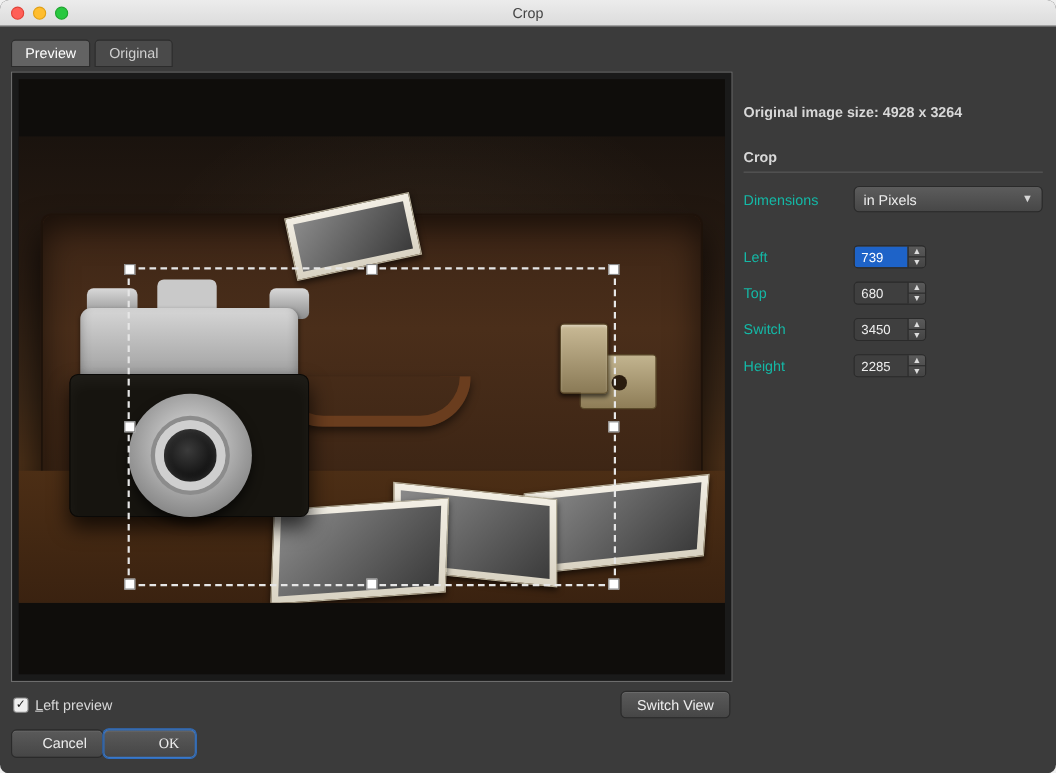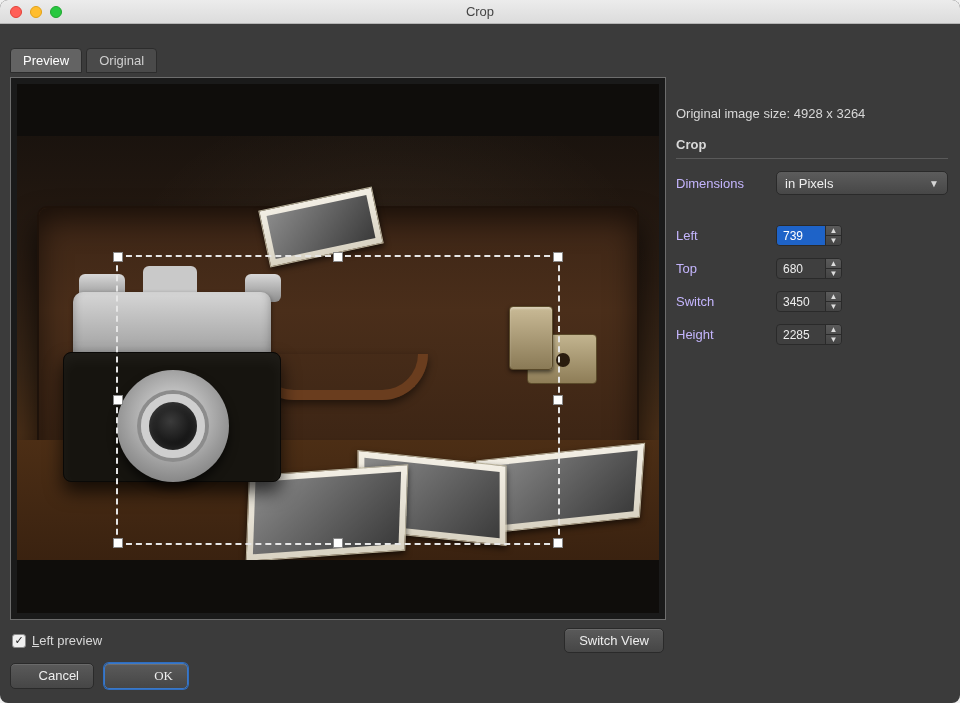--- a/index.html
+++ b/index.html
@@ -5,21 +5,21 @@
   * { box-sizing: border-box; margin: 0; padding: 0; }
   html, body { width: 960px; height: 703px; font-family: -apple-system, "Helvetica Neue", Arial, sans-serif; font-size: 13px; color: #d8d8d8; background: #f0f0f0; }
   .window { width: 960px; height: 703px; background: #3b3b3b; border-radius: 8px; overflow: hidden; display: flex; flex-direction: column; }
   .titlebar { height: 24px; background: linear-gradient(#ececec,#dcdcdc); display: flex; align-items: center; position: relative; border-bottom: 1px solid #b5b5b5; }
   .traffic { display: flex; gap: 8px; margin-left: 10px; }
   .traffic span { width: 12px; height: 12px; border-radius: 50%; display: inline-block; }
   .tl-close { background: #ff5f57; border: 1px solid #e24238; }
   .tl-min   { background: #ffbd2e; border: 1px solid #e1a116; }
   .tl-zoom  { background: #28c840; border: 1px solid #1fa52f; }
   .titlebar .title { position: absolute; left: 0; right: 0; text-align: center; font-size: 13px; color: #444; }
-  .body { flex: 1; display: flex; padding: 24px 12px 0 10px; gap: 10px; }
+  .body { flex: 1; display: flex; padding: 12px 12px 0 10px; gap: 10px; }
   .left { width: 656px; display: flex; flex-direction: column; }
   .right { flex: 1; padding-top: 58px; }
 
   .tabs { display: flex; gap: 4px; margin-bottom: 4px; }
   .tab { padding: 4px 12px; background: #4a4a4a; border: 1px solid #2c2c2c; border-radius: 4px 4px 0 0; color: #cfcfcf; cursor: pointer; }
   .tab.active { background: #636363; color: #fff; }
 
   .canvas-wrap { position: relative; flex: 1; background: #1a1a1a; border: 1px solid #6d6d6d; }
   .canvas-inner { position: absolute; inset: 6px; background: #0f0d0b; }
   .photo {
@@ -133,27 +133,27 @@
     padding: 4px 14px; color:#eee; cursor:pointer;
     box-shadow: inset 0 1px 0 rgba(255,255,255,0.1);
     min-width: 70px; text-align:right;
   }
   .btn.primary { border:1px solid #3a78c8; box-shadow: 0 0 0 1px #2f6ec0, inset 0 1px 0 rgba(255,255,255,0.12); font-family: Liberation Serif, serif; }
   .btn.wide { min-width: 84px; }
 
   .footer { display:flex; align-items:center; justify-content:space-between; padding: 4px 12px 14px 10px; }
   .footer-left { display:flex; align-items:center; gap:20px; }
   .footer-left .arrows { display:flex; gap:22px; color:#bdbdbd; font-size:15px; }
-  .footer-right { display:flex; gap:10px; }
+  .footer-right { display:flex; }
 
   
-  .info { font-weight:400; margin-bottom: 16px; }
+  .info { font-weight:700; margin-bottom: 26px; }
   .section-title { font-weight:600; padding-bottom:6px; border-bottom:1px solid #5a5a5a; margin-bottom:12px; }
   .row { display:flex; align-items:center; margin-bottom: 12px; }
-  .row label { width: 100px; color:#c4b5fd; }
+  .row label { width: 100px; color:#14b8a6; }
   .select {
     flex:1; background: linear-gradient(#5c5c5c,#474747);
     border:1px solid #2a2a2a; border-radius:5px; height:24px;
     display:flex; align-items:center; justify-content:space-between;
     padding: 0 8px; color:#eee; cursor:pointer;
   }
   .select .caret { font-size:10px; opacity:0.85; }
   .spin {
     width: 66px; height:21px; display:flex; align-items:stretch;
     background:#3f3f3f; border:1px solid #2a2a2a; border-radius:4px; overflow:hidden;

